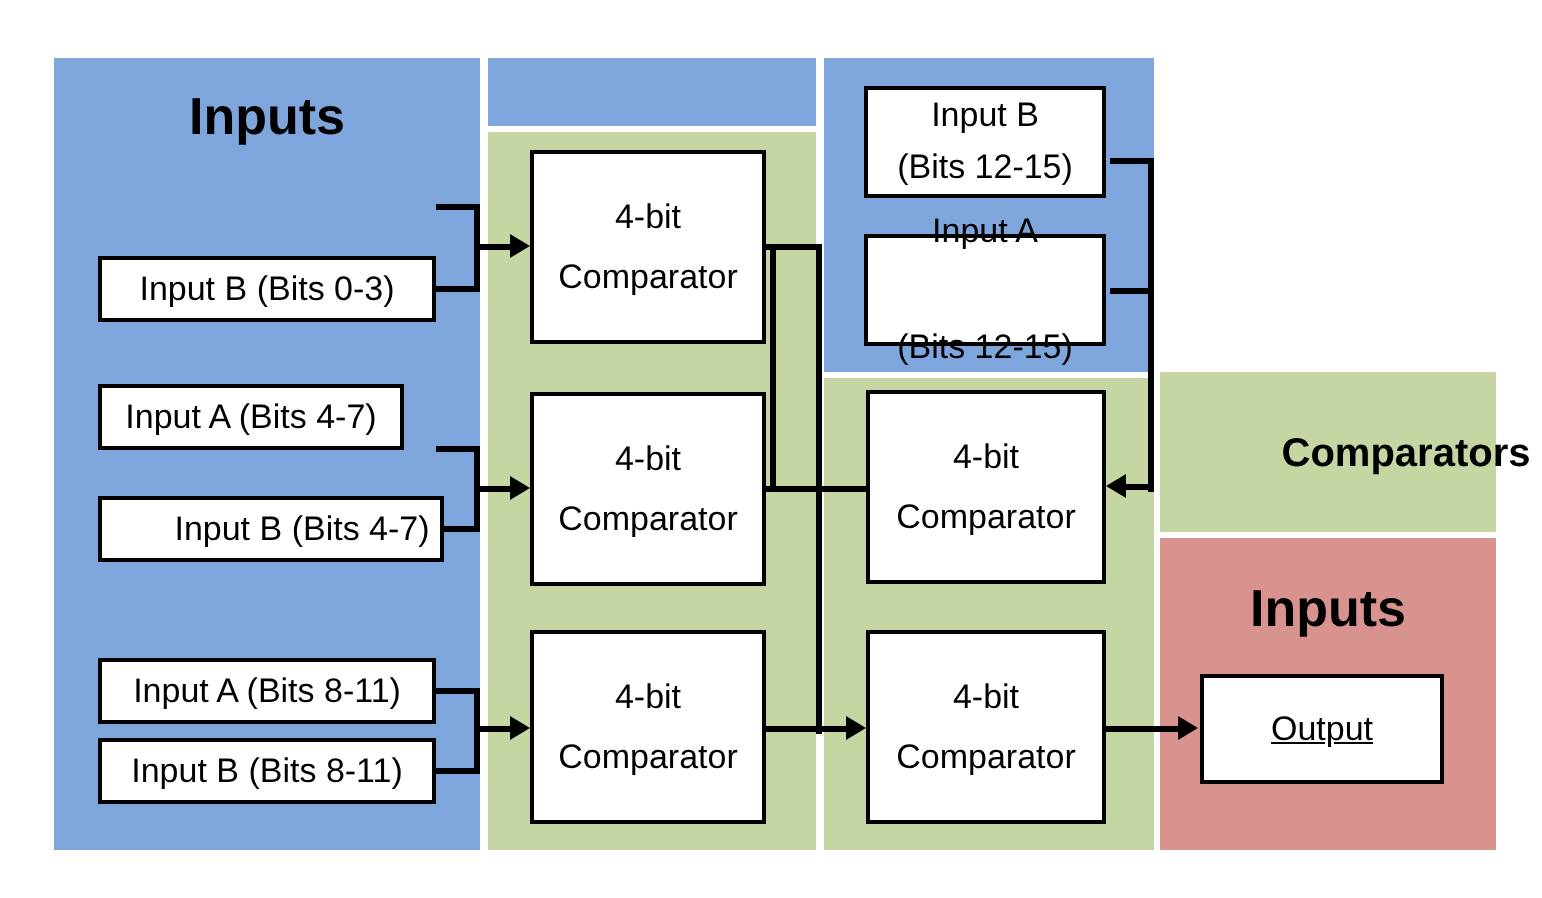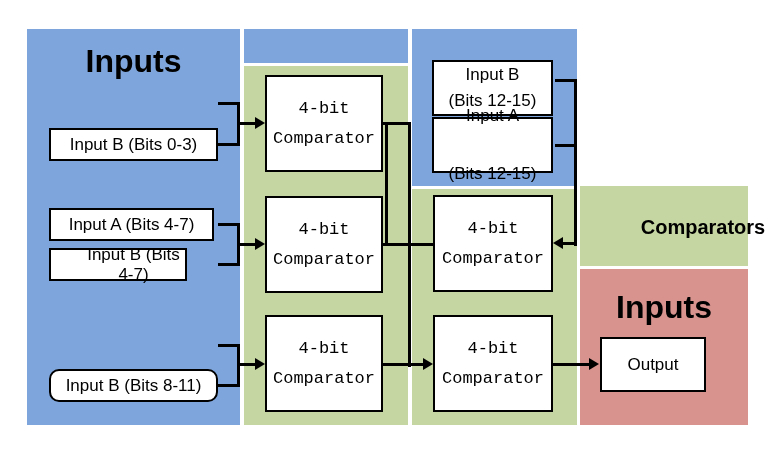--- a/index.html
+++ b/index.html
@@ -5,29 +5,29 @@
   html,body{margin:0;padding:0;background:#ffffff;}
   .canvas{
     position:relative;width:771px;height:449px;background:#ffffff;overflow:hidden;
     font-family:"Liberation Sans", sans-serif;color:#000;
   }
   .rg{position:absolute;}
   .c-blue{background:#7FA6DC;}
   .c-green{background:#C6D6A2;}
   .c-red{background:#D9938F;}
   .title{position:absolute;font-weight:bold;text-align:center;line-height:1.1;}
-  .t-lg{font-size:32px;}
+  .t-lg{font-size:26px;}
   .t-md{font-size:20px;}
   .box{
     position:absolute;background:#ffffff;border:2px solid #000;box-sizing:border-box;
     display:flex;flex-direction:column;align-items:center;justify-content:center;
     text-align:center;font-size:17px;line-height:20px;
   }
   .box.two{line-height:26px;}
-  .box.comp{line-height:30px;font-family:Liberation Mono, monospace;}
+  .box.comp{line-height:30px;}
   .wire{position:absolute;background:#000;}
   .arr{position:absolute;width:0;height:0;}
   .arr-r{border-top:6px solid transparent;border-bottom:6px solid transparent;border-left:10px solid #000;}
   .arr-l{border-top:6px solid transparent;border-bottom:6px solid transparent;border-right:10px solid #000;}
 </style>
 </head>
 <body>
 
 <div class="canvas">
 
@@ -75,31 +75,34 @@
   <div class="wire" style="left:574px;top:79px;width:3px;height:167px;"></div>
   <div class="wire" style="left:563px;top:242px;width:14px;height:3px;"></div>
   <div class="arr arr-l" style="left:553px;top:237px;"></div>
 
   <div class="wire" style="left:553px;top:363px;width:37px;height:3px;"></div>
   <div class="arr arr-r" style="left:589px;top:358px;"></div>
 
   <div class="box" style="left:49px;top:128px;width:169px;height:33px;">
     <span>Input B (Bits 0-3)</span>
   </div>
-  <div class="box" style="left:49px;top:208px;width:165px;height:33px;">
+  <div class="box" style="left:49px;top:192px;width:153px;height:33px;">
     <span>Input A (Bits 4-7)</span>
   </div>
-  <div class="box" style="left:49px;top:248px;width:138px;height:33px;padding-left:31px;">
+  <div class="box" style="left:49px;top:248px;width:173px;height:33px;padding-left:31px;">
     <span>Input B (Bits 4-7)</span>
   </div>
-  <div class="box" style="left:49px;top:369px;width:169px;height:33px;border-radius:10px;">
+  <div class="box" style="left:49px;top:329px;width:169px;height:33px;">
+    <span>Input A (Bits 8-11)</span>
+  </div>
+  <div class="box" style="left:49px;top:369px;width:169px;height:33px;">
     <span>Input B (Bits 8-11)</span>
   </div>
 
-  <div class="box two" style="left:432px;top:60px;width:121px;height:56px;">
+  <div class="box two" style="left:432px;top:43px;width:121px;height:56px;">
     <span>Input B</span>
     <span>(Bits 12-15)</span>
   </div>
   <div class="box two" style="left:432px;top:117px;width:121px;height:56px;gap:32px;">
     <span>Input A</span>
     <span>(Bits 12-15)</span>
   </div>
 
   <div class="box comp" style="left:265px;top:75px;width:118px;height:97px;">
     <span>4-bit</span>
@@ -115,17 +118,17 @@
   </div>
   <div class="box comp" style="left:433px;top:195px;width:120px;height:97px;">
     <span>4-bit</span>
     <span>Comparator</span>
   </div>
   <div class="box comp" style="left:433px;top:315px;width:120px;height:97px;">
     <span>4-bit</span>
     <span>Comparator</span>
   </div>
 
-  <div class="box" style="left:600px;top:337px;width:106px;height:55px;">
+  <div class="box" style="left:600px;top:337px;width:122px;height:55px;text-decoration:underline;">
     <span>Output</span>
   </div>
 
 </div>
 
 </body></html>

